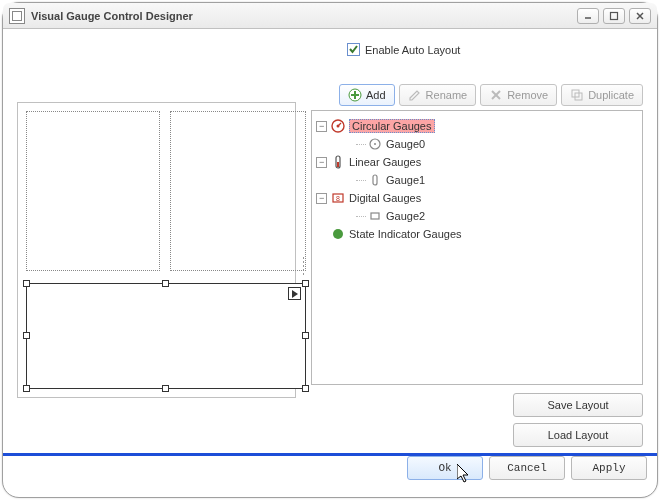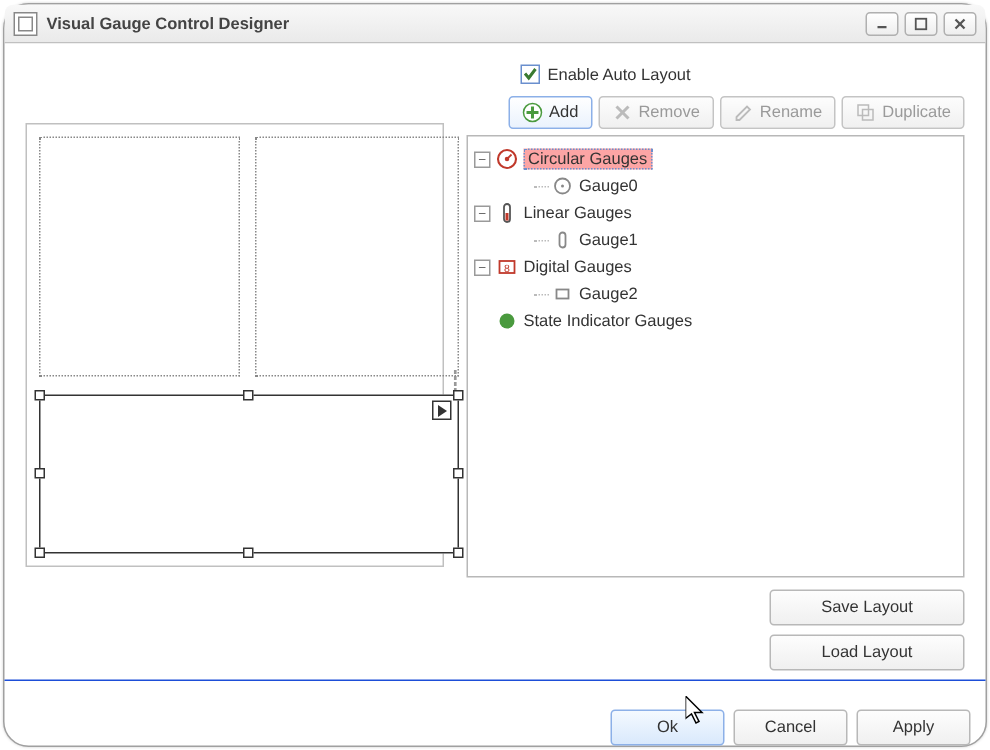--- a/index.html
+++ b/index.html
@@ -68,21 +68,21 @@
   .content {
     flex: 1;
     padding: 14px 14px 6px 14px;
     display: flex;
     flex-direction: column;
   }
   .checkbox-row {
     display: flex;
     align-items: center;
     margin-left: 330px;
-    margin-bottom: 8px;
+    margin-bottom: 28px;
     color: #333;
   }
   .checkbox {
     width: 13px; height: 13px;
     border: 1px solid #6a8fce;
     background: #fff;
     margin-right: 5px;
     display: flex;
     align-items: center;
     justify-content: center;
@@ -232,26 +232,27 @@
     border: 1px solid #b8b8b8;
     border-radius: 3px;
     background: linear-gradient(#fdfdfd,#f0f0f0);
     display:flex; align-items:center; justify-content:center;
     color: #333;
     cursor: default;
   }
 
   .footer {
     height: 44px;
-    border-top: 1px solid #1d4ed8;
-    display: flex;
-    align-items: flex-end;
+    border-top: 3px solid #1d4ed8;
+    display: flex;
+    align-items: flex-start;
     justify-content: flex-end;
     padding: 0 10px;
     gap: 6px;
+    font-family: Liberation Mono, monospace;
   }
   .footer .stdbtn { width: 76px; height: 24px; }
   .footer .stdbtn.primary {
     border-color: #8cb0e8;
     background: linear-gradient(#f4f9ff,#d9e9fc);
   }
 
   .cursor {
     position: absolute;
     left: 457px; top: 464px;
@@ -325,33 +326,33 @@
                   <circle cx="7" cy="7" r="6" fill="#fff" stroke="#4a9a3e" stroke-width="1"></circle>
                   <line x1="7" y1="3" x2="7" y2="11" stroke="#4a9a3e" stroke-width="2"></line>
                   <line x1="3" y1="7" x2="11" y2="7" stroke="#4a9a3e" stroke-width="2"></line>
                 </svg>
             </span>
             <span>Add</span>
           </div>
           <div class="tbtn">
             <span class="ticon">
               <svg viewBox="0 0 14 14">
+                  <path d="M2,10 L9,3 L11,5 L4,12 L2,12 Z" fill="none" stroke="#bbb" stroke-width="1.2"></path>
+                </svg>
+            </span>
+            <span>Rename</span>
+          </div>
+          <div class="tbtn">
+            <span class="ticon">
+              <svg viewBox="0 0 14 14">
                   <line x1="3" y1="3" x2="11" y2="11" stroke="#bbb" stroke-width="2"></line>
                   <line x1="11" y1="3" x2="3" y2="11" stroke="#bbb" stroke-width="2"></line>
                 </svg>
             </span>
             <span>Remove</span>
-          </div>
-          <div class="tbtn">
-            <span class="ticon">
-              <svg viewBox="0 0 14 14">
-                  <path d="M2,10 L9,3 L11,5 L4,12 L2,12 Z" fill="none" stroke="#bbb" stroke-width="1.2"></path>
-                </svg>
-            </span>
-            <span>Rename</span>
           </div>
           <div class="tbtn">
             <span class="ticon">
               <svg viewBox="0 0 14 14">
                   <rect x="2" y="2" width="7" height="7" fill="none" stroke="#bbb"></rect>
                   <rect x="5" y="5" width="7" height="7" fill="none" stroke="#bbb"></rect>
                 </svg>
             </span>
             <span>Duplicate</span>
           </div>

